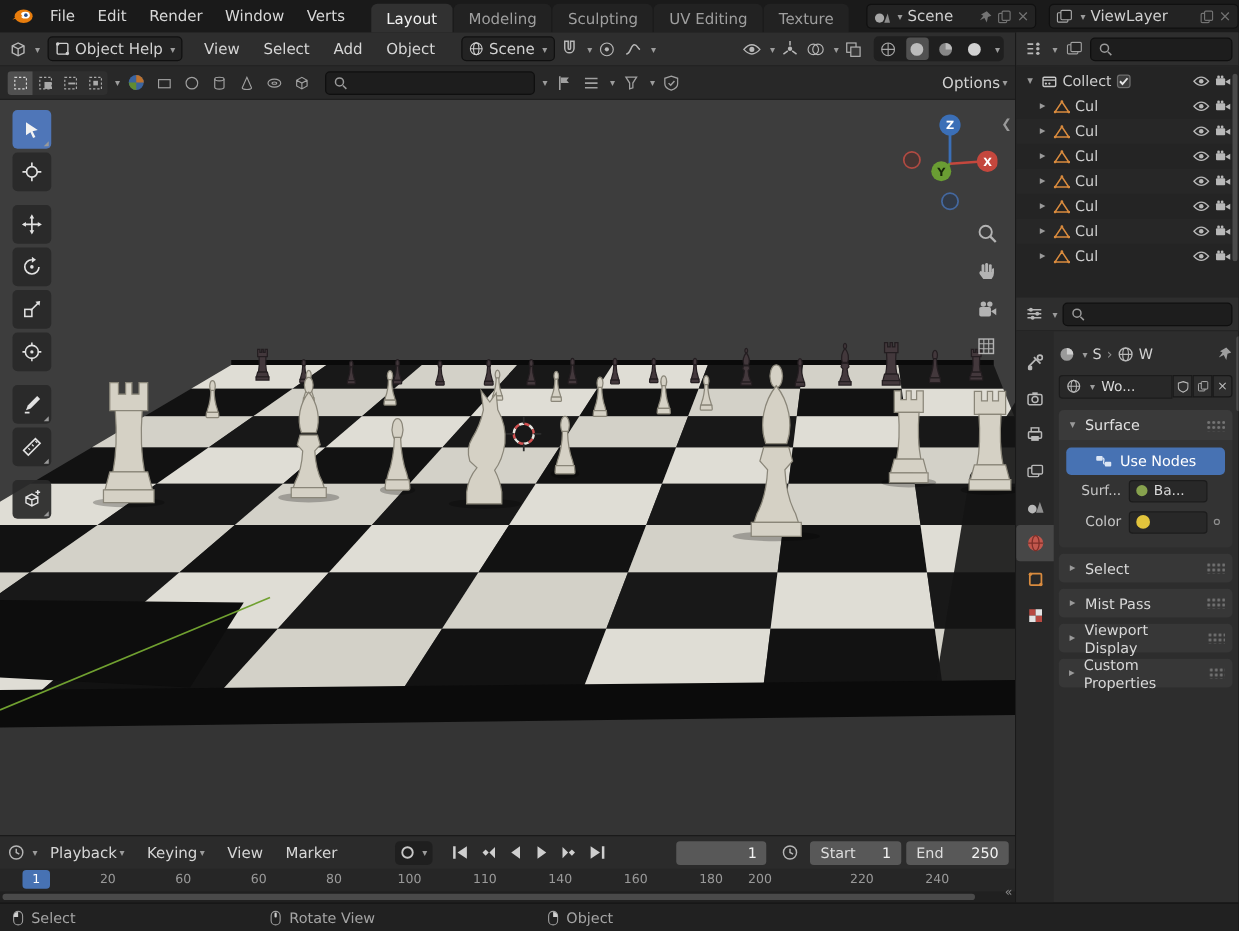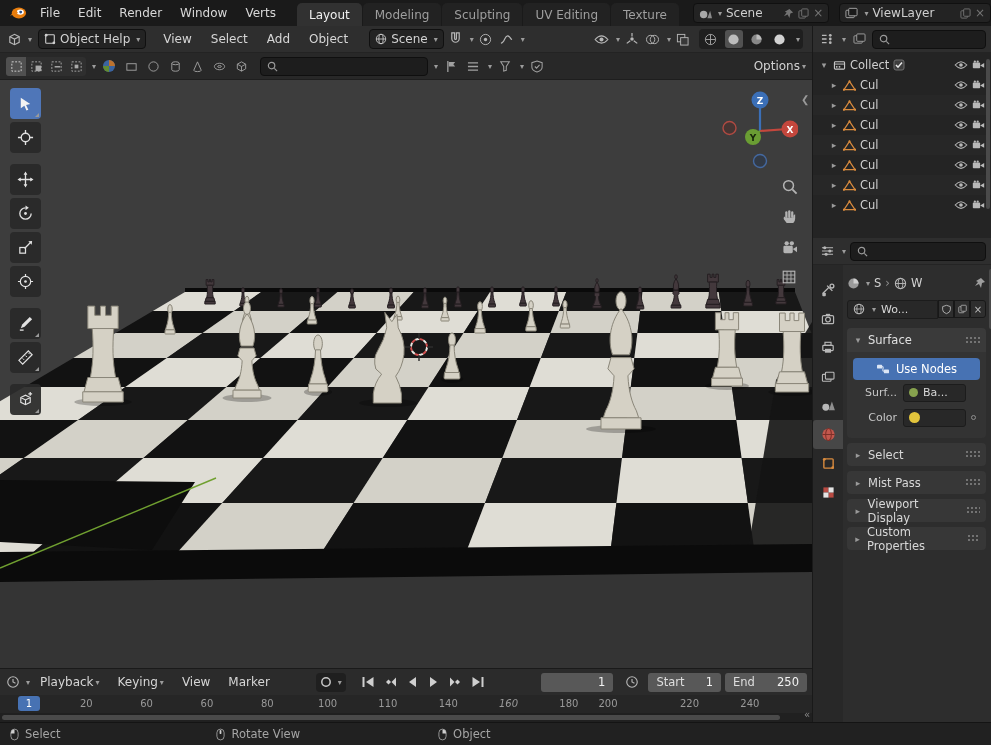--- a/index.html
+++ b/index.html
@@ -804,21 +804,21 @@
       </div>
       <div id="tl-ruler">
         <div id="tl-marker" style="background: rgb(71, 114, 179);">1</div>
       <span class="tick" style="left: 86.304px;">20</span>
           <span class="tick" style="left: 146.624px;">60</span>
           <span class="tick" style="left: 206.944px;">60</span>
           <span class="tick" style="left: 267.264px;">80</span>
           <span class="tick" style="left: 327.584px;">100</span>
           <span class="tick" style="left: 387.904px;">110</span>
           <span class="tick" style="left: 448.224px;">140</span>
-          <span class="tick" style="left: 508.544px; font-style: italic;">160</span>
+          <span class="tick" style="left: 508.544px;">160</span>
           <span class="tick" style="left: 568.864px;">180</span>
           <span class="tick" style="left: 608px;">200</span>
           <span class="tick" style="left: 689.504px;">220</span>
           <span class="tick" style="left: 749.824px;">240</span>
         </div>
       <div id="tl-scroll">
         <div id="tl-bar"></div>
         <span id="tl-expand">«</span>
       </div>
     </div>

